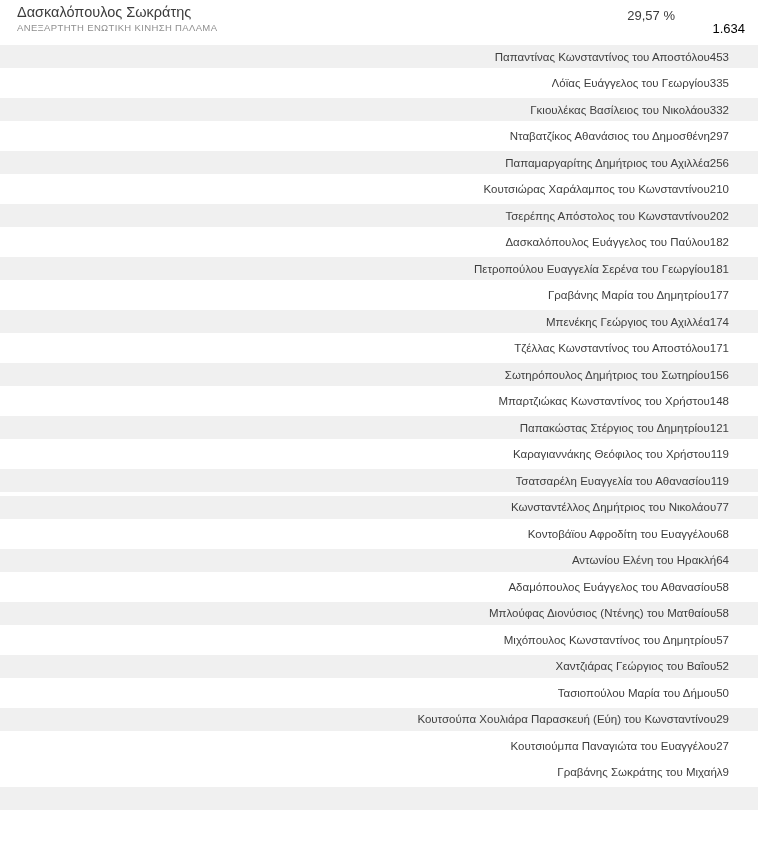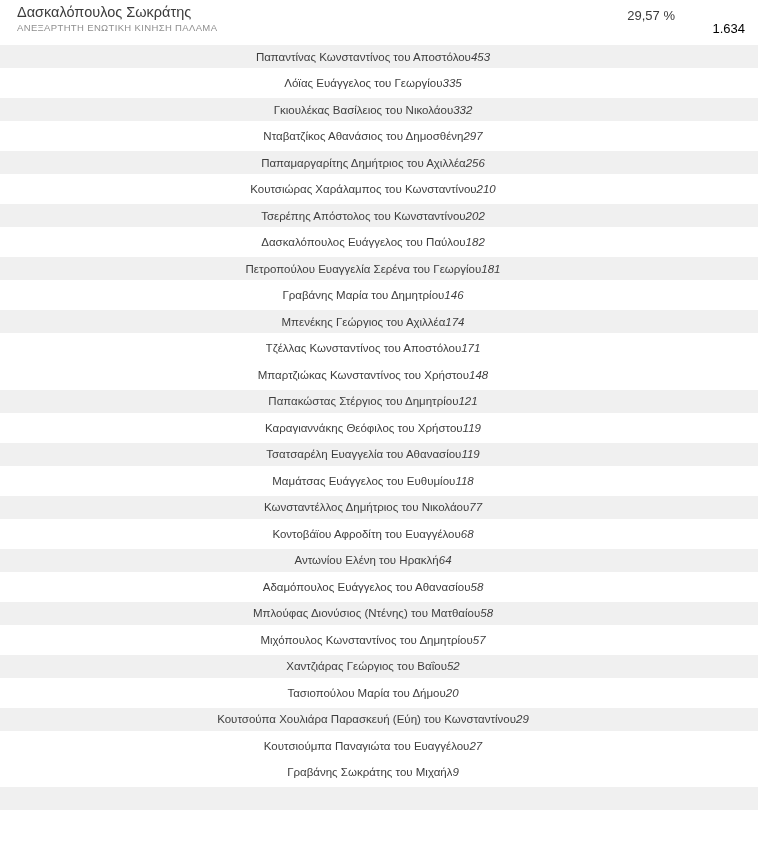--- a/index.html
+++ b/index.html
@@ -62,35 +62,34 @@
     left: 0;
   }
   .row {
     width: 758px;
     height: 23px;
     margin-bottom: 3.5px;
     box-sizing: border-box;
     padding: 0 29px 0 17px;
     display: flex;
     align-items: center;
-    justify-content: center;
+    justify-content: flex-end;
     font-size: 11.5px;
     color: #3e3e3e;
     background: #ffffff;
   }
   .row.alt {
     background: #f0f0f0;
   }
   .row-name {
     white-space: nowrap;
     overflow: hidden;
   }
   .row-votes {
     white-space: nowrap;
-    font-style: italic;
   }
   
   .row-partial {
     width: 758px;
     height: 23px;
     background: #f0f0f0;
   }
 </style>
 </head>
 <body>
@@ -145,33 +144,37 @@
     <span class="row-votes">182</span>
   </div>
 
   <div class="row alt">
     <span class="row-name">Πετροπούλου Ευαγγελία Σερένα του Γεωργίου</span>
     <span class="row-votes">181</span>
   </div>
 
   <div class="row">
     <span class="row-name">Γραβάνης Μαρία του Δημητρίου</span>
-    <span class="row-votes">146</span>
+    <span class="row-votes">177</span>
   </div>
 
   <div class="row alt">
     <span class="row-name">Μπενέκης Γεώργιος του Αχιλλέα</span>
     <span class="row-votes">174</span>
   </div>
 
   <div class="row">
     <span class="row-name">Τζέλλας Κωνσταντίνος του Αποστόλου</span>
     <span class="row-votes">171</span>
   </div>
 
+  <div class="row alt">
+    <span class="row-name">Σωτηρόπουλος Δημήτριος του Σωτηρίου</span>
+    <span class="row-votes">156</span>
+  </div>
 
   <div class="row">
     <span class="row-name">Μπαρτζιώκας Κωνσταντίνος του Χρήστου</span>
     <span class="row-votes">148</span>
   </div>
 
   <div class="row alt">
     <span class="row-name">Παπακώστας Στέργιος του Δημητρίου</span>
     <span class="row-votes">121</span>
   </div>
@@ -179,24 +182,20 @@
   <div class="row">
     <span class="row-name">Καραγιαννάκης Θεόφιλος του Χρήστου</span>
     <span class="row-votes">119</span>
   </div>
 
   <div class="row alt">
     <span class="row-name">Τσατσαρέλη Ευαγγελία του Αθανασίου</span>
     <span class="row-votes">119</span>
   </div>
 
-  <div class="row">
-    <span class="row-name">Μαμάτσας Ευάγγελος του Ευθυμίου</span>
-    <span class="row-votes">118</span>
-  </div>
 
   <div class="row alt">
     <span class="row-name">Κωνσταντέλλος Δημήτριος του Νικολάου</span>
     <span class="row-votes">77</span>
   </div>
 
   <div class="row">
     <span class="row-name">Κοντοβάϊου Αφροδίτη του Ευαγγέλου</span>
     <span class="row-votes">68</span>
   </div>
@@ -221,21 +220,21 @@
     <span class="row-votes">57</span>
   </div>
 
   <div class="row alt">
     <span class="row-name">Χαντζιάρας Γεώργιος του Βαΐου</span>
     <span class="row-votes">52</span>
   </div>
 
   <div class="row">
     <span class="row-name">Τασιοπούλου Μαρία του Δήμου</span>
-    <span class="row-votes">20</span>
+    <span class="row-votes">50</span>
   </div>
 
   <div class="row alt">
     <span class="row-name">Κουτσούπα Χουλιάρα Παρασκευή (Εύη) του Κωνσταντίνου</span>
     <span class="row-votes">29</span>
   </div>
 
   <div class="row">
     <span class="row-name">Κουτσιούμπα Παναγιώτα του Ευαγγέλου</span>
     <span class="row-votes">27</span>

